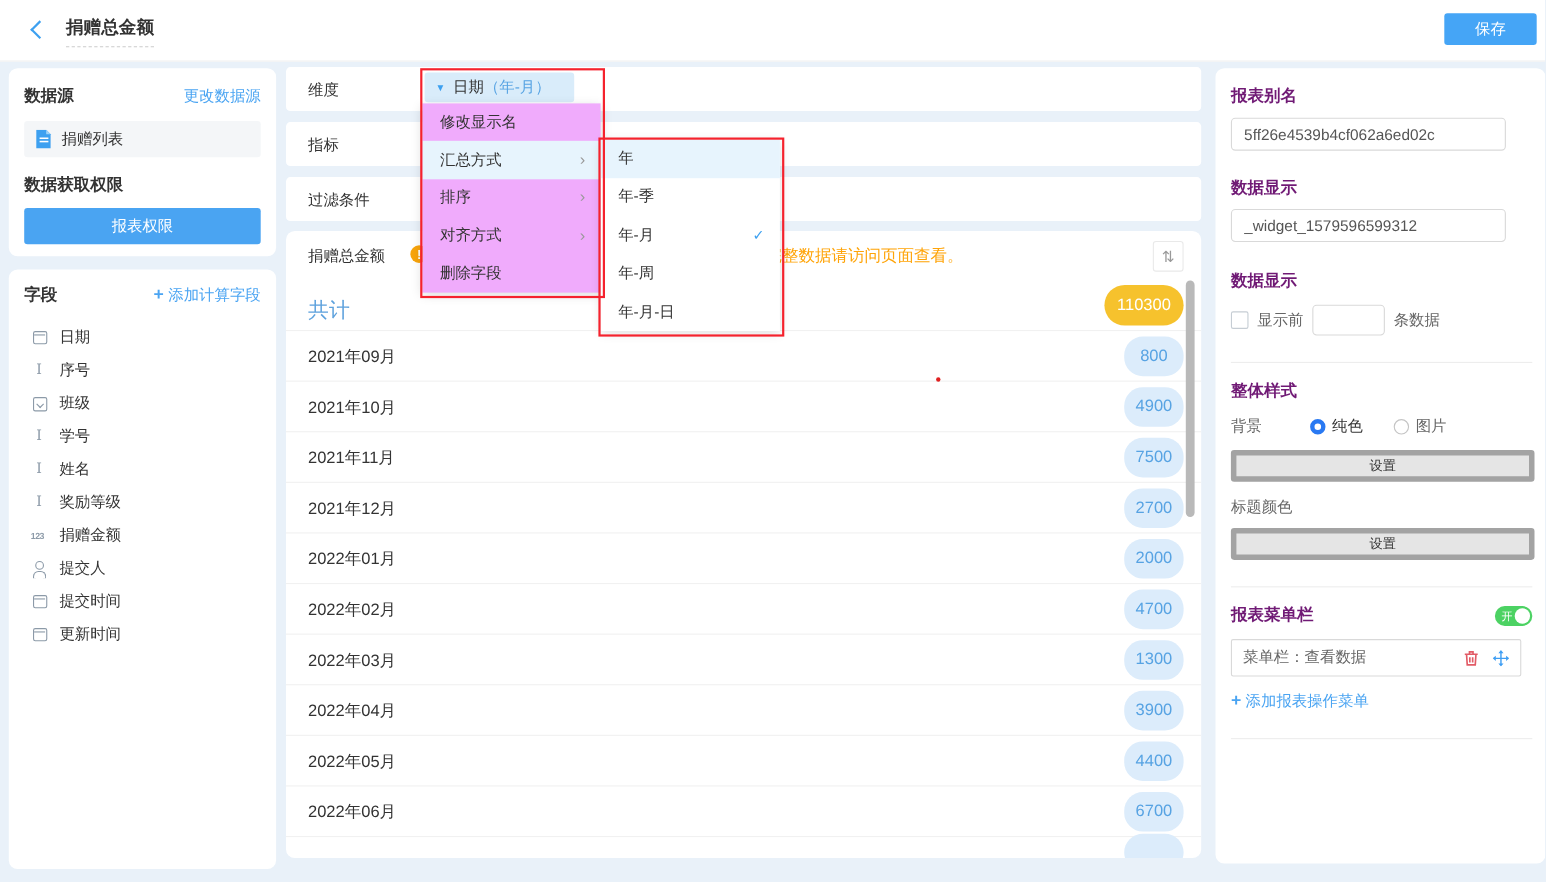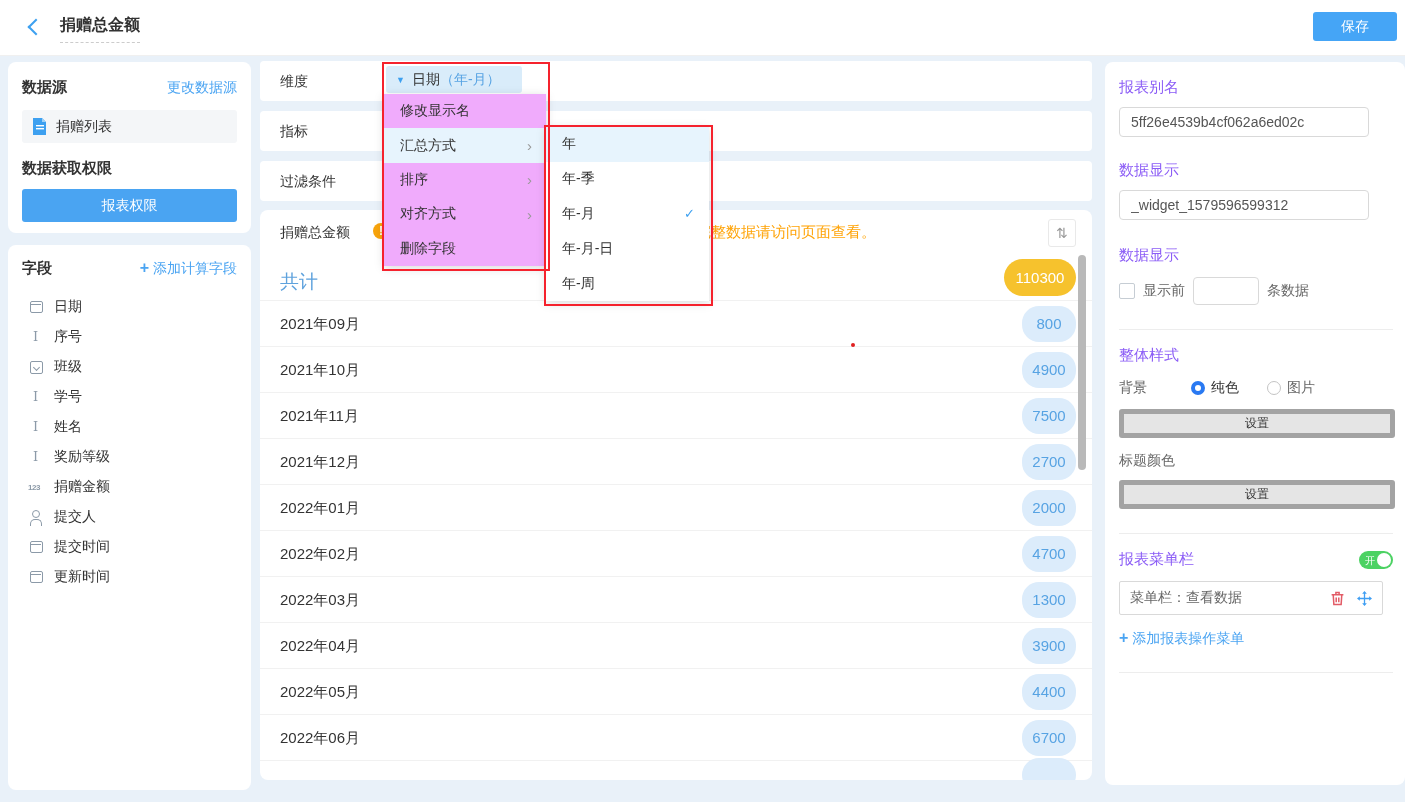--- a/index.html
+++ b/index.html
@@ -72,21 +72,21 @@
   .menu-item.hl{background:#e7f4fd;}
   .arrow-icon{color:#999;font-size:15px;}
   .arrow-icon::before{content:"›";}
   .check-icon{color:#3da0f0;font-size:13px;font-weight:bold;}
   .check-icon::before{content:"✓";}
   .red-box{position:absolute;border:2px solid #f5222d;z-index:6;pointer-events:none;}
   .red-box1{left:382px;top:62px;width:164px;height:205px;}
   .red-box2{left:544px;top:125px;width:165px;height:177px;}
   
   .right-panel{left:1105px;top:62px;width:300px;height:723px;box-sizing:border-box;padding:16px 12px 0 14px;}
-  .rp-label{font-size:15px;font-weight:normal;color:#8b5cf6;}
+  .rp-label{font-size:15px;font-weight:bold;color:#701a75;}
   .rp-sublabel{font-size:14px;color:#666;}
   .text-input{display:block;width:250px;height:30px;margin-top:10px;border:1px solid #d9d9d9;border-radius:4px;box-sizing:border-box;padding:0 11px;font-size:14px;color:#555;font-family:inherit;}
   .mt24{margin-top:24px;} .mt26{margin-top:26px;} .mt16{margin-top:16px;} .mt14{margin-top:14px;} .mt12{margin-top:12px;} .mt10{margin-top:10px;}
   .check-row{display:flex;align-items:center;margin-top:12px;gap:8px;}
   .checkbox{width:14px;height:14px;border:1px solid #c6cdd4;border-radius:2px;background:#fff;cursor:pointer;flex:none;}
   .count-input{width:66px;height:28px;border:1px solid #d9d9d9;border-radius:4px;box-sizing:border-box;font-family:inherit;}
   .bg-row{display:flex;align-items:center;margin-top:14px;}
   .bg-row .rp-sublabel{width:72px;}
   .radio{width:14px;height:14px;border-radius:50%;box-sizing:border-box;margin-right:6px;cursor:pointer;flex:none;}
   .radio.sel{border:4.5px solid #2979f2;background:#fff;}
@@ -288,25 +288,25 @@
     </div>
       <div class="menu-item">
       <span>年-季</span>
 
     </div>
       <div class="menu-item">
       <span>年-月</span>
       <span class="check-icon"></span>
     </div>
       <div class="menu-item">
+      <span>年-周</span>
+
+    </div>
+      <div class="menu-item">
       <span>年-月-日</span>
-
-    </div>
-      <div class="menu-item">
-      <span>年-周</span>
 
     </div>
     </div>
 
   <div class="red-box red-box1"></div>
   <div class="red-box red-box2"></div>
 
   <aside class="card right-panel">
     <div class="rp-label">报表别名</div>
     <input class="text-input" type="text" value="5ff26e4539b4cf062a6ed02c" style="">

